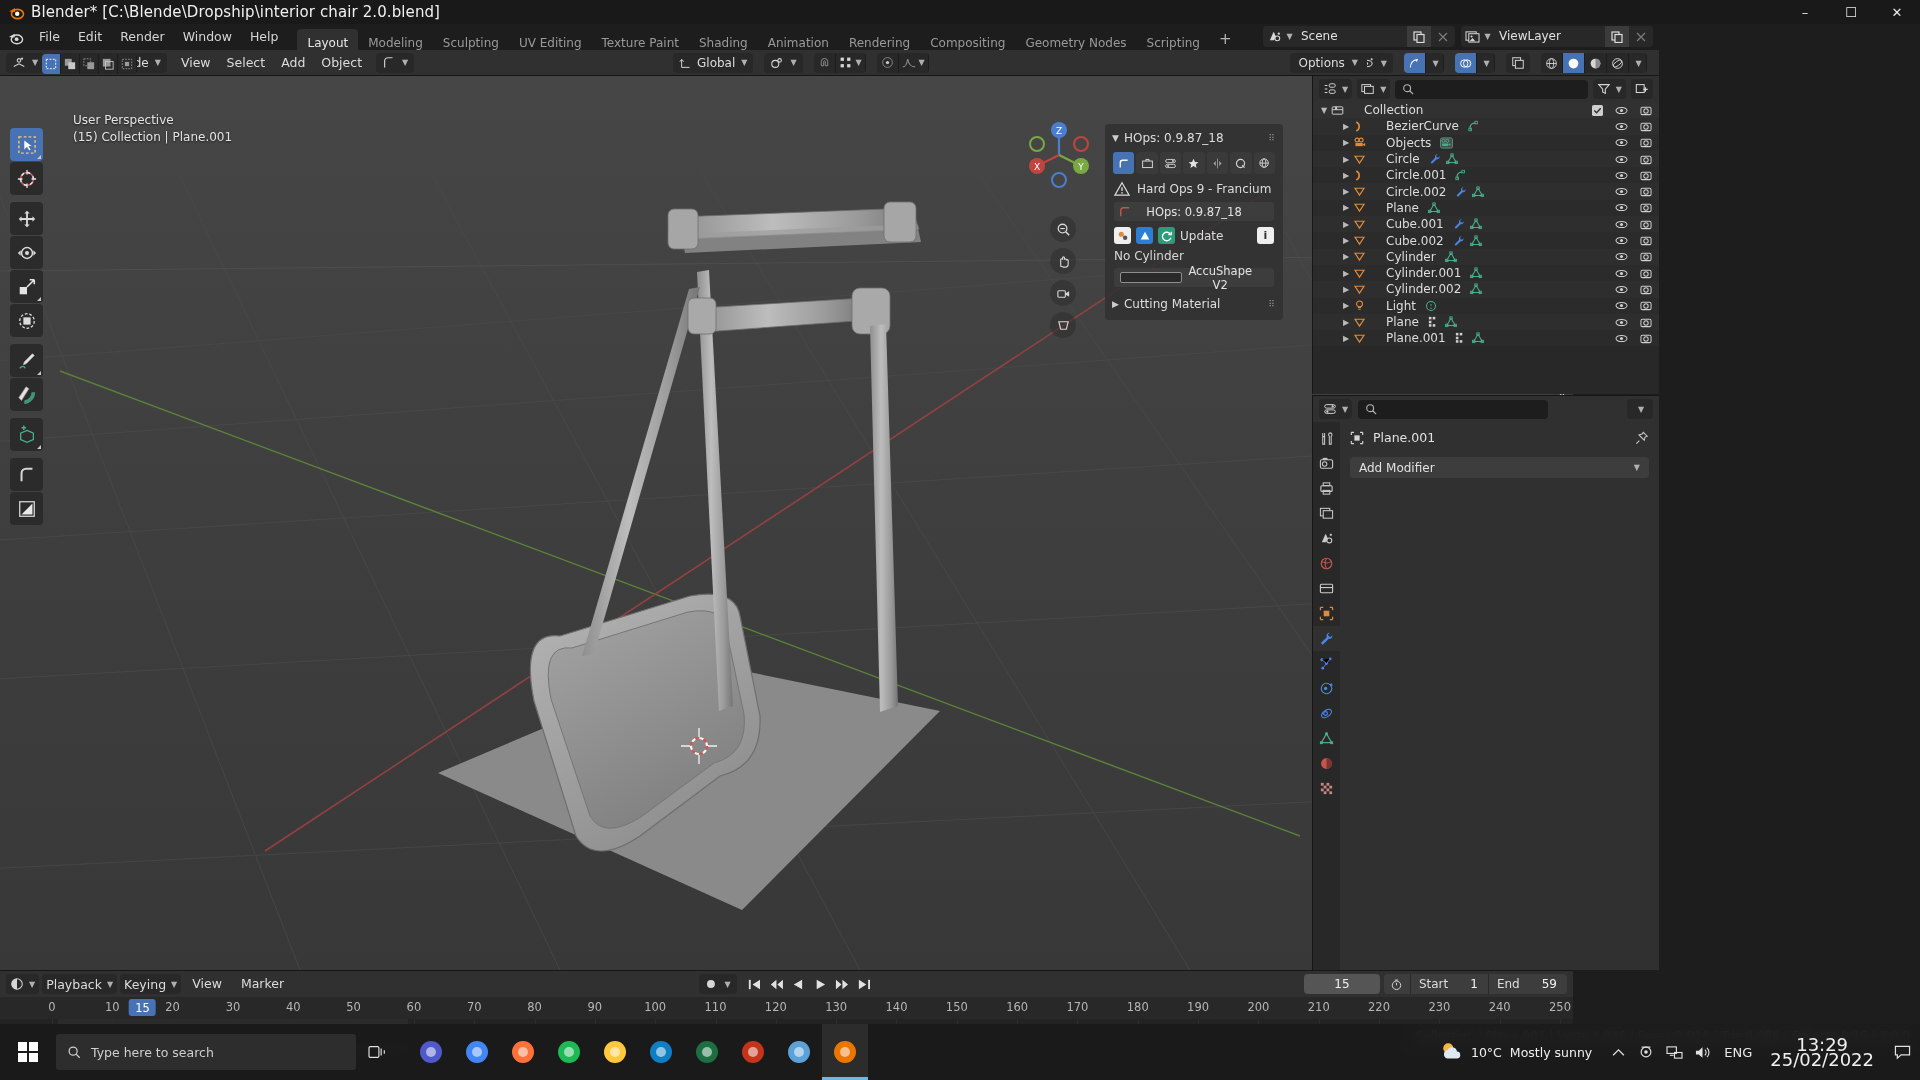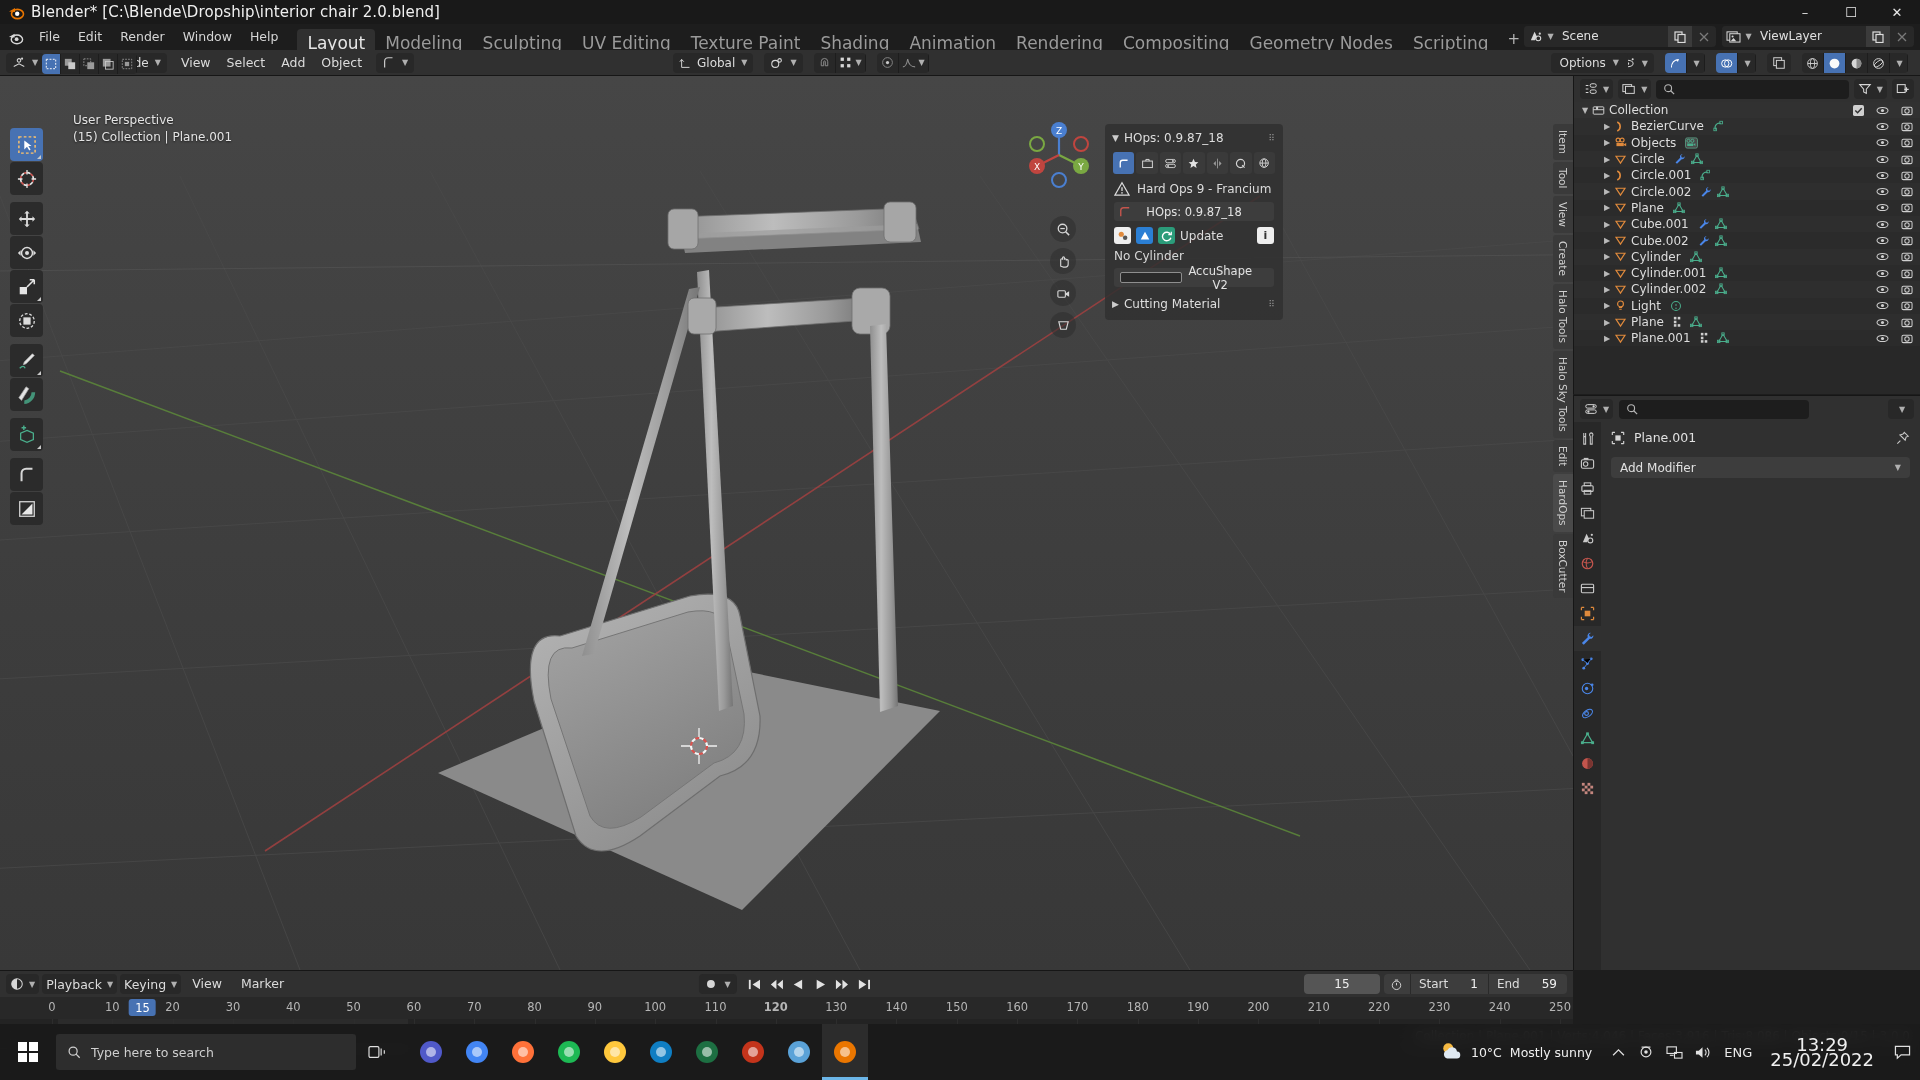--- a/index.html
+++ b/index.html
@@ -10,29 +10,29 @@
   
   .winbar { height:24px; background:#191919; display:flex; align-items:center;
             position:relative; color:#e8e8e8; font-size:12px; }
   .winbar .blogo { width:18px; height:18px; margin:0 6px 0 7px; position:relative; flex:0 0 auto; }
   .winbar .title { font-size:15px; letter-spacing:.1px; color:#f0f0f0; }
   .winctl { position:absolute; right:0; top:0; height:24px; display:flex; }
   .winctl div { width:46px; height:24px; display:flex; align-items:center; justify-content:center;
                 font-size:13px; color:#e8e8e8; }
 
   
-  .app { position:absolute; top:24px; left:0; width:1920px; height:1024px; background:#1d1d1d; }
+  .app { position:absolute; top:24px; left:0; width:1659px; height:1024px; background:#1d1d1d; }
 
   
   .topbar { height:26px; background:#1d1d1d; display:flex; align-items:center; position:relative; }
   .tb-logo { width:30px; height:26px; display:flex; align-items:center; justify-content:center; }
   .menu { display:flex; align-items:center; height:26px; }
   .menu span { color:#d5d5d5; font-size:12.5px; padding:0 9px; line-height:26px; }
   .wstabs { display:flex; align-items:flex-end; height:26px; margin-left:10px; }
-  .wstab { color:#9a9a9a; font-size:17px; padding:4px 10px; height:21px; line-height:21px;
+  .wstab { color:#9a9a9a; font-size:12px; padding:4px 10px; height:21px; line-height:21px;
            border-radius:4px 4px 0 0; }
   .wstab.active { background:#303030; color:#e6e6e6; }
   .wstab.plus { color:#b5b5b5; font-size:15px; padding:0 9px; }
   .scenebox { position:absolute; right:6px; top:2px; display:flex; align-items:center; gap:6px; }
   .fieldgrp { display:flex; align-items:center; height:21px; background:#282828; border-radius:4px; overflow:hidden; }
   .fg-ico { width:34px; height:21px; background:#282828; display:flex; align-items:center; justify-content:center; gap:2px;}
   .fg-val { color:#e0e0e0; font-size:12px; padding:0 10px 0 4px; min-width:110px; line-height:21px; }
   .fg-btn { width:24px; height:21px; background:#3b3b3b; display:flex; align-items:center; justify-content:center; }
   .fg-btn.x { background:#282828; opacity:.45; }
 
@@ -125,21 +125,21 @@
              padding:0 6px; gap:5px; }
   .ol-drop { height:20px; background:#282828; border-radius:4px; display:flex;
              align-items:center; padding:0 4px; gap:3px; }
   .ol-search { flex:1; height:19px; background:#1d1d1d; border-radius:4px;
                display:flex; align-items:center; padding:0 7px; gap:5px; }
   .ol-rows { position:absolute; top:26px; left:0; right:0; bottom:0; overflow:hidden; }
   .olrow { height:16.3px; display:flex; align-items:center; font-size:12px;
            color:#ddd; position:relative; padding-left:4px;}
   .olrow:nth-child(odd) { background:#2b2b2b; }
   .olrow .tri { width:14px; text-align:center; color:#b9b9b9; font-size:8px; }
-  .olrow .name { margin-left:4px; }
+  .olrow .name { margin-left:20px; }
   .olrow .mods { display:flex; gap:5px; margin-left:9px; align-items:center; }
   .olrow .rt { position:absolute; right:7px; display:flex; gap:12px; align-items:center; }
   .olrow.coll { background:#313131; }
 
   
   .props { position:absolute; right:0; top:371px; width:347px; height:575px;
            background:#303030; border-left:1px solid #161616; border-top:1px solid #161616;}
   .pr-head { height:26px; display:flex; align-items:center; gap:6px; padding:0 6px; background:#303030;}
   .pr-search { flex:0 0 190px; height:19px; background:#1d1d1d; border-radius:4px;
                display:flex; align-items:center; padding:0 7px; }
@@ -1601,21 +1601,21 @@
         <div class="tk" style="left: 172.64px;">20</div>
         <div class="tk" style="left: 232.96px;">30</div>
         <div class="tk" style="left: 293.28px;">40</div>
         <div class="tk" style="left: 353.6px;">50</div>
         <div class="tk" style="left: 413.92px; text-align: center;">60</div>
         <div class="tk" style="left: 474.24px;">70</div>
         <div class="tk" style="left: 534.56px;">80</div>
         <div class="tk" style="left: 594.88px;">90</div>
         <div class="tk" style="left: 655.2px;">100</div>
         <div class="tk" style="left: 715.52px;">110</div>
-        <div class="tk" style="left: 775.84px; font-weight: bold;">120</div>
+        <div class="tk" style="left: 775.84px;">120</div>
         <div class="tk" style="left: 836.16px;">130</div>
         <div class="tk" style="left: 896.48px;">140</div>
         <div class="tk" style="left: 956.8px;">150</div>
         <div class="tk" style="left: 1017.12px;">160</div>
         <div class="tk" style="left: 1077.44px;">170</div>
         <div class="tk" style="left: 1137.76px;">180</div>
         <div class="tk" style="left: 1198.08px;">190</div>
         <div class="tk" style="left: 1258.4px;">200</div>
         <div class="tk" style="left: 1318.72px;">210</div>
         <div class="tk" style="left: 1379.04px;">220</div>

